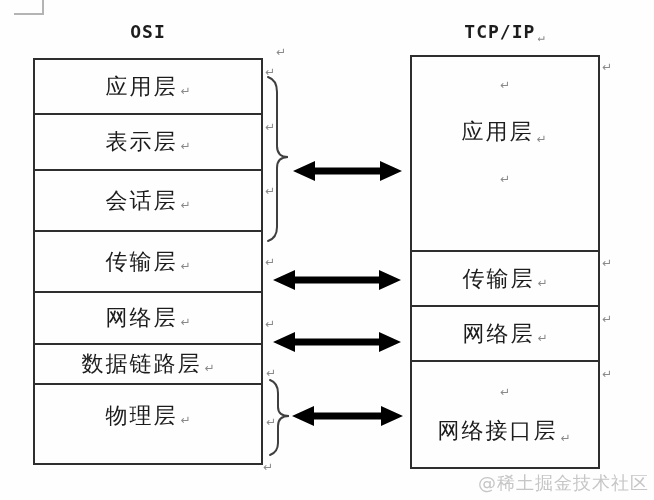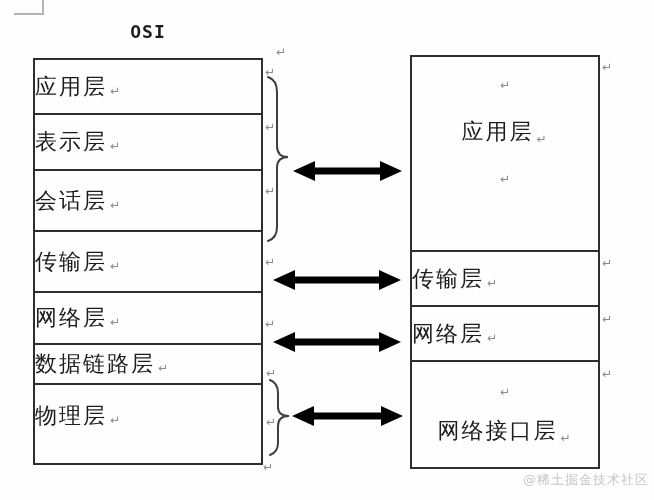--- a/index.html
+++ b/index.html
@@ -49,21 +49,21 @@
   }
   .osi-stack   { left: 33px;  top: 58px; width: 230px; height: 407px; }
   .tcpip-stack { left: 410px; top: 55px; width: 190px; height: 414px; }
 
   .row {
     position: relative;
     box-sizing: border-box;
     border-bottom: 2px solid #2e2e2e;
     display: flex;
     align-items: center;
-    justify-content: flex-start;
+    justify-content: center;
   }
   .row.last { border-bottom: none; }
 
   .lbl {
     font-size: 22px;
     color: #1c1c1c;
     letter-spacing: 2px;
     white-space: nowrap;
   }
 
@@ -108,35 +108,38 @@
     left: 0; top: 0;
     pointer-events: none;
   }
 
   
   .watermark {
     position: absolute;
     right: 5px;
     top: 471px;
     font-family: "DejaVu Sans", "Liberation Sans", sans-serif;
-    font-size: 13px;
+    font-size: 18px;
     letter-spacing: 1px;
     color: #c6c6c6;
     white-space: nowrap;
   }
 </style>
 </head>
 <body>
 
 <div class="canvas">
 
   <div class="corner-mark"></div>
 
   <div class="col-title osi-title">
     <span>OSI</span>
+  </div>
+  <div class="col-title tcpip-title">
+    <span>TCP/IP</span><span class="title-pmark">↵</span>
   </div>
 
   <div class="stack osi-stack">
     <div class="row" style="height:55px">
       <span class="lbl">应用层</span>
         <span class="pmark inline">↵</span>
     </div>
     <div class="row" style="height:56px">
       <span class="lbl">表示层</span>
         <span class="pmark inline">↵</span>

